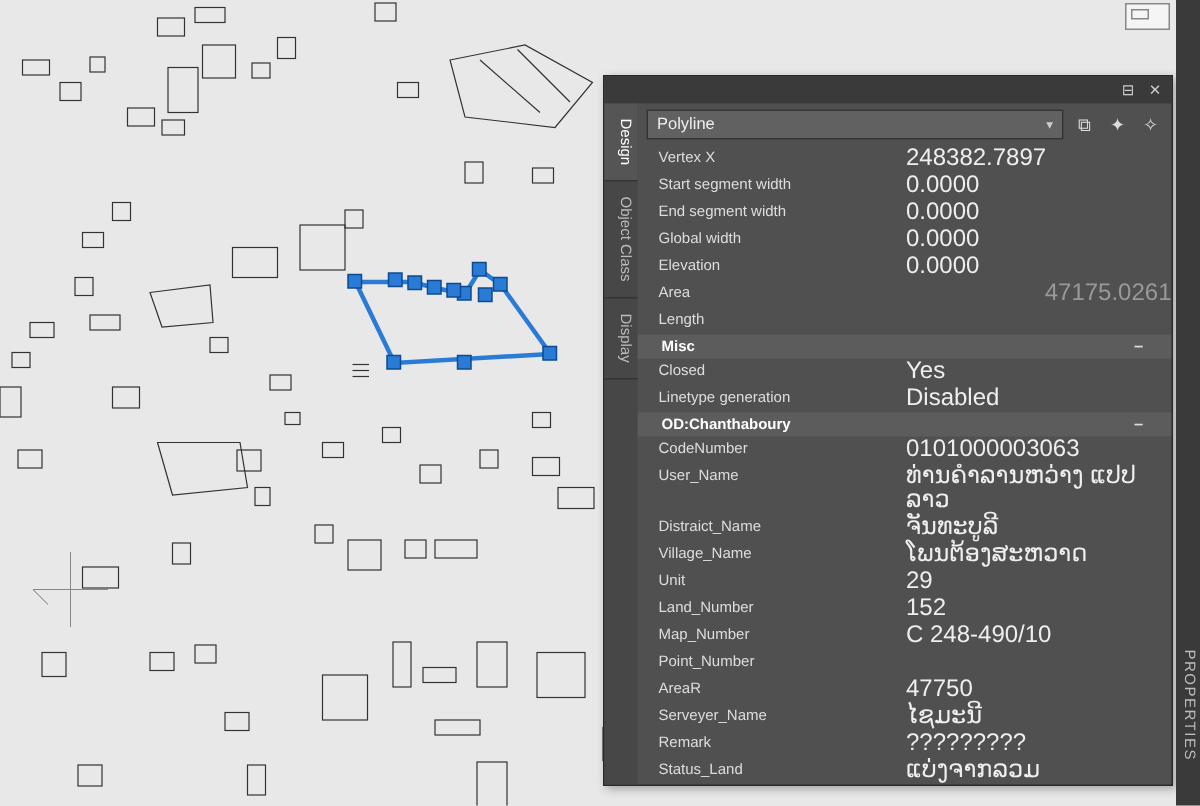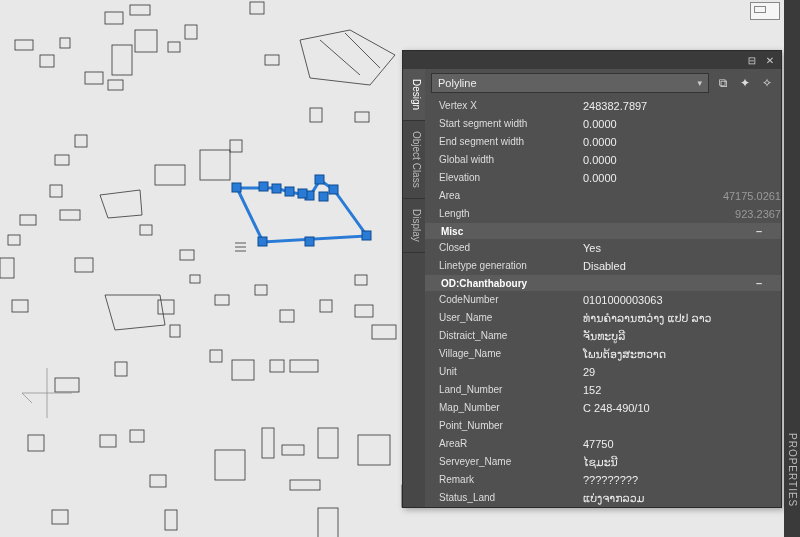--- a/index.html
+++ b/index.html
@@ -168,32 +168,32 @@
     font-size: 12px;
   }
   .proplist {
     flex: 1;
     overflow: hidden;
   }
   .row {
     display: flex;
     padding: 1px 0 1px 14px;
     line-height: 16px;
+    gap: 41px;
   }
   .row .k {
     width: 120px;
     color: #ddd;
     font-size: 10px;
   }
   .row .v {
     flex: 1;
     color: #eee;
-    font-size: 11px;
+    font-size: 16px;
     padding-left: 4px;
-    margin-left: 20px;
   }
   .row .v.dim { color: #999; text-align: right; }
   .sec {
     display: flex;
     align-items: center;
     background: #5c5c5c;
     padding: 2px 16px;
     font-weight: bold;
     color: #fff;
     font-size: 10px;
@@ -356,21 +356,20 @@
         <div class="row">
             <span class="k">Elevation</span>
             <span class="v">0.0000</span>
           </div>
         <div class="row">
             <span class="k">Area</span>
             <span class="v dim">47175.0261</span>
           </div>
         <div class="row">
             <span class="k">Length</span>
-            <span class="v dim">923.2367</span>
           </div>
 
         <div class="sec">
           <span class="t">Misc</span>
           <span class="coll">–</span>
         </div>
         <div class="row">
             <span class="k">Closed</span>
             <span class="v">Yes</span>
           </div>

